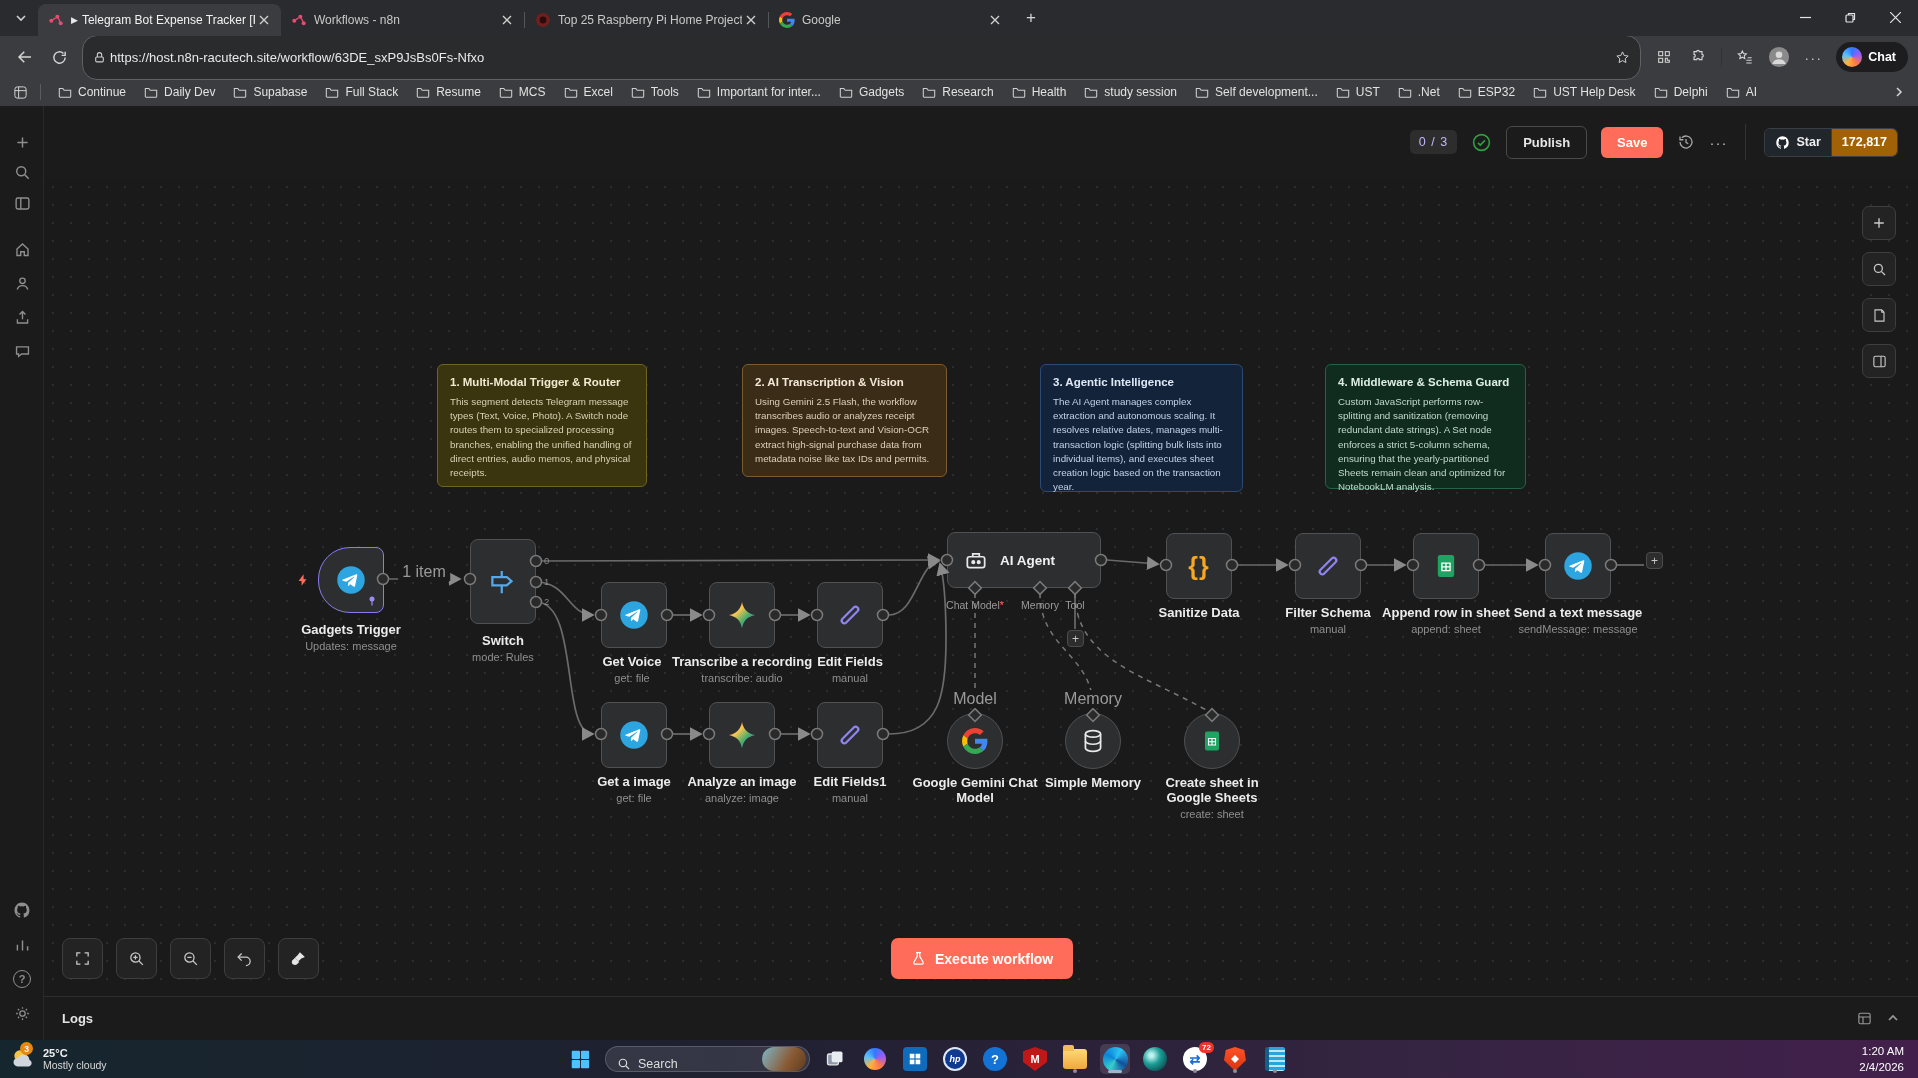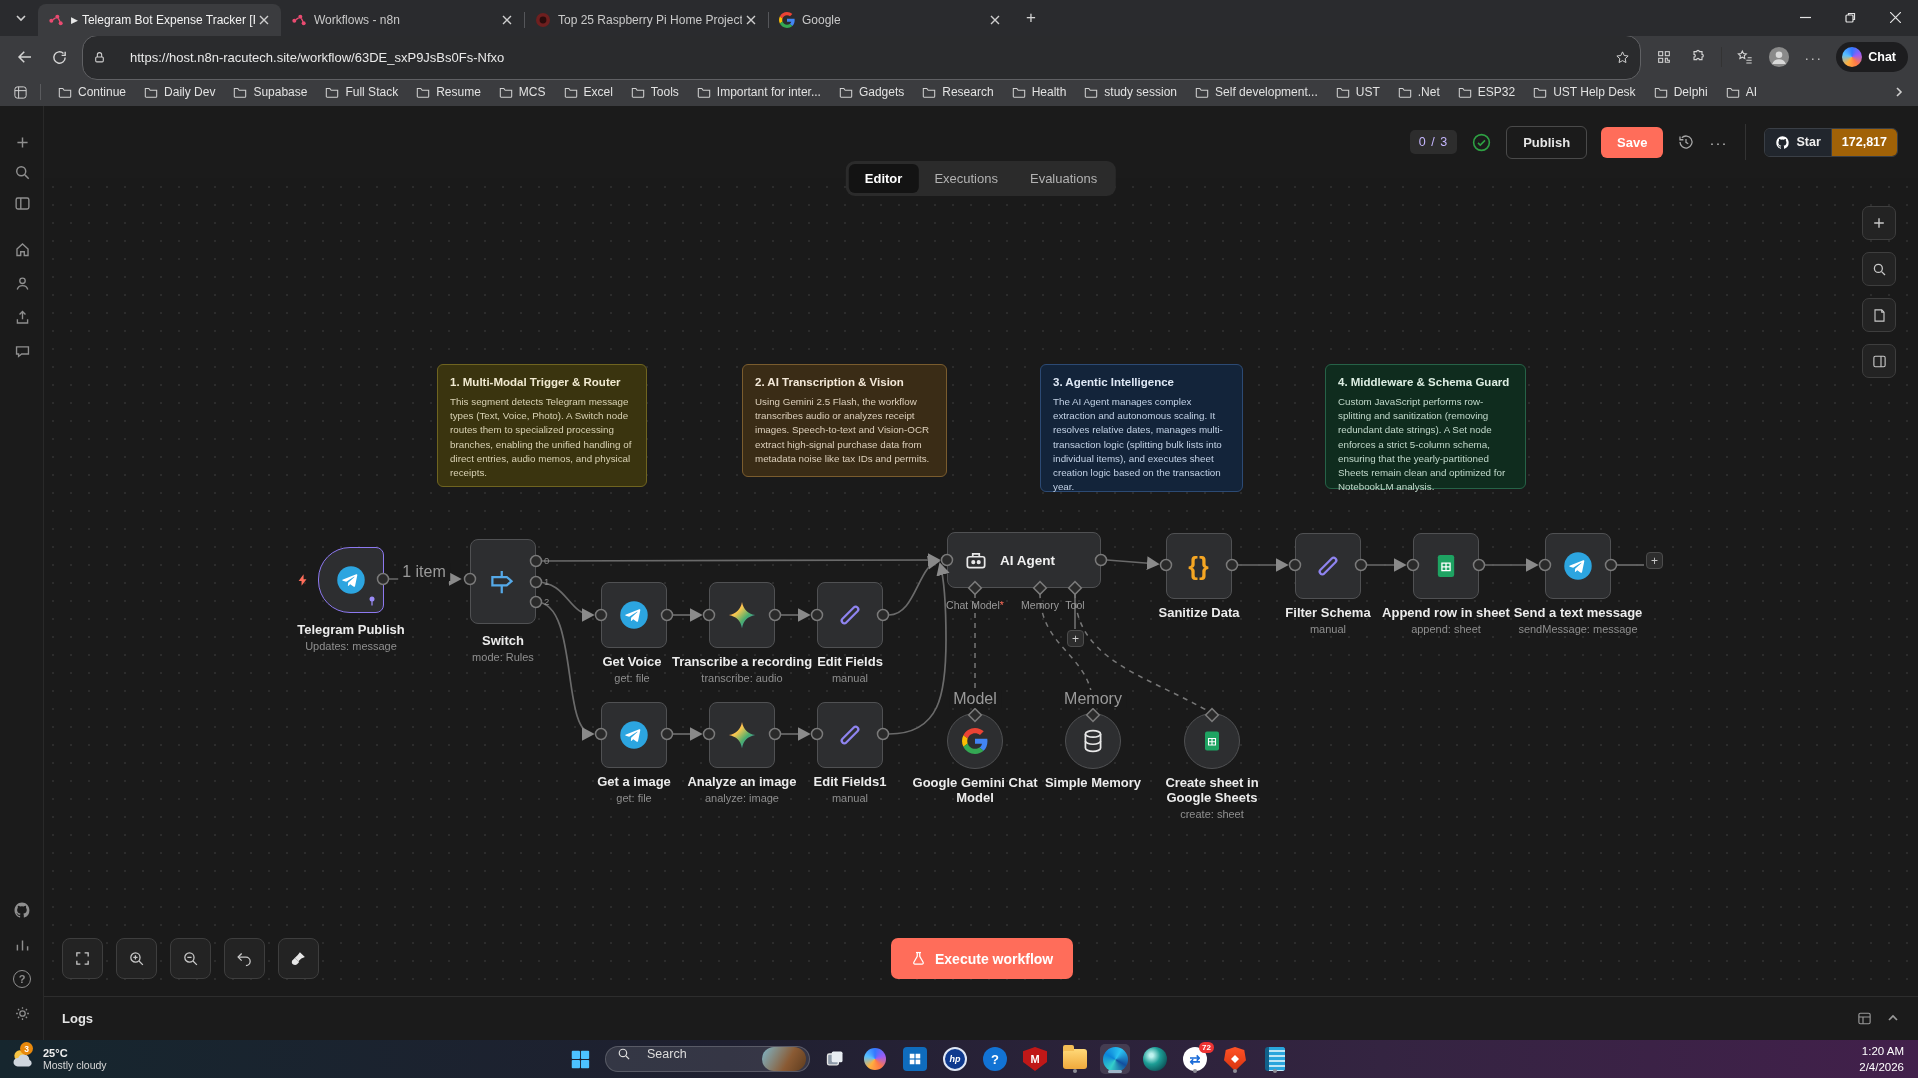--- a/index.html
+++ b/index.html
@@ -14,21 +14,21 @@
 .fav{width:16px;height:16px;margin-right:7px;flex:none}
 .tab .media{font-size:9px;margin-right:4px;color:#e8e8e8}
 .tab .t{flex:1;white-space:nowrap;overflow:hidden}
 .tab .x{width:18px;height:18px;display:flex;align-items:center;justify-content:center;color:#bdbdbd;border-radius:4px;flex:none}
 .tabdiv{width:1px;height:16px;background:#55565a;margin-bottom:8px}
 .newtab{width:26px;height:26px;margin:0 0 5px 6px;display:flex;align-items:center;justify-content:center;color:#d5d5d5;font-size:17px}
 .wincontrols{position:absolute;right:0;top:0;height:34px;display:flex}
 .wc{width:45px;height:34px;display:flex;align-items:center;justify-content:center;color:#e3e3e3}
 .toolbar{height:42px;background:#3b3c3f;display:flex;align-items:center;padding:0 10px;gap:4px}
 .tbtn{width:30px;height:30px;display:flex;align-items:center;justify-content:center;color:#d4d4d4;border-radius:6px;flex:none}
-.urlpill{flex:1;height:45px;background:#2a2b2d;border:1px solid #606164;border-radius:15px;display:flex;align-items:center;padding:0 10px;color:#e9e9e9;font-size:13px;gap:24px;margin:0 4px}
+.urlpill{flex:1;height:45px;background:#2a2b2d;border:1px solid #606164;border-radius:15px;display:flex;align-items:center;padding:0 10px;color:#e9e9e9;font-size:13px;gap:4px;margin:0 4px}
 .urltext{flex:1;white-space:nowrap;overflow:hidden}
 .chatpill{height:30px;border-radius:15px;background:#1d1d1f;display:flex;align-items:center;gap:6px;padding:0 12px 0 6px;color:#fff;font-size:12.5px;font-weight:700;margin-left:4px}
 .copilot{width:20px;height:20px;border-radius:50%;background:conic-gradient(#3377ff,#9b5cf6,#ff7847,#ffb13d,#57c0ff,#3377ff)}
 .bookmarks{height:28px;background:#3b3c3f;display:flex;align-items:center;padding:0 8px;font-size:12px;color:#e2e2e2}
 .bmapps{width:24px;height:22px;display:flex;align-items:center;justify-content:center;color:#d0d0d0}
 .bmdiv{width:1px;height:16px;background:#5a5b5e;margin:0 8px}
 .bm{display:flex;align-items:center;gap:6px;padding:3px 9px;border-radius:4px;white-space:nowrap}
 .bmchev{margin-left:auto;color:#d0d0d0;width:22px;display:flex;justify-content:center}
 
 .app{position:relative;height:934px;background:#191919;display:flex}
@@ -90,21 +90,21 @@
 .wicon{position:relative;width:26px;height:26px}
 .wbadge{position:absolute;top:-4px;left:10px;background:#e8890c;color:#fff;font-size:8.5px;font-weight:700;width:13px;height:13px;border-radius:50%;display:flex;align-items:center;justify-content:center}
 .wtxt div:first-child{font-size:11px;font-weight:700}
 .wtxt div:last-child{font-size:10.5px;color:#d8d8d8}
 .tgroup{position:absolute;left:565px;display:flex;align-items:center;gap:10px}
 .tico{width:30px;height:30px;display:flex;align-items:center;justify-content:center;position:relative;border-radius:5px}
 .tico.active{background:rgba(255,255,255,.12)}
 .tico .bar{position:absolute;bottom:1px;left:8px;width:14px;height:3px;border-radius:2px;background:#9fb6c9}
 .tico .dot{position:absolute;bottom:1px;left:13px;width:4px;height:4px;border-radius:50%;background:#8d8d95}
 .tbadge{position:absolute;top:-2px;right:-4px;background:#e33;color:#fff;font-size:8px;font-weight:700;padding:1px 3px;border-radius:7px}
-.searchpill{height:26px;width:205px;border-radius:15px;background:rgba(255,255,255,.10);border:1px solid rgba(255,255,255,.18);display:flex;align-items:flex-start;gap:16px;padding:0 3px 0 11px;color:#ddd;font-size:12.5px}
+.searchpill{height:26px;width:205px;border-radius:15px;background:rgba(255,255,255,.10);border:1px solid rgba(255,255,255,.18);display:flex;align-items:flex-end;gap:7px;padding:0 3px 0 11px;color:#ddd;font-size:12.5px}
 .searchimg{margin-left:auto;width:44px;height:24px;border-radius:12px;background:linear-gradient(120deg,#7fb6c9,#8a5a33 60%,#5e3c1e)}
 .clock{position:absolute;right:14px;text-align:right;color:#fff;font-size:11.5px;line-height:1.4}
 .hpcirc{width:24px;height:24px;border-radius:50%;background:#0f3a8f;color:#fff;font-size:9px;font-style:italic;font-weight:700;display:flex;align-items:center;justify-content:center;border:2px solid #dfe7f5}
 .helpapp{width:24px;height:24px;border-radius:50%;background:#1273d4;color:#fff;font-size:13px;font-weight:700;display:flex;align-items:center;justify-content:center;position:relative}
 .shield{width:24px;height:24px;background:#c01818;clip-path:polygon(50% 0,100% 18%,100% 62%,50% 100%,0 62%,0 18%);color:#fff;font-size:11px;font-weight:700;display:flex;align-items:center;justify-content:center}
 .folder{width:24px;height:20px;background:linear-gradient(#ffd978,#f0a93c);border-radius:3px;position:relative}
 .folder:before{content:"";position:absolute;top:-4px;left:0;width:11px;height:6px;background:#f3bd55;border-radius:2px 2px 0 0}
 .edgeball{width:25px;height:25px;border-radius:50%;background:conic-gradient(from 210deg,#35d0cb,#0b84d8,#2bc3f2,#124f9e,#35d0cb)}
 .waveball{width:24px;height:24px;border-radius:50%;background:radial-gradient(circle at 35% 35%,#bff3ef 8%,#1d9e96 40%,#0c4f55 80%)}
 .tvball{width:24px;height:24px;border-radius:50%;background:#fff;display:flex;align-items:center;justify-content:center;color:#1a6bd8;font-weight:700;font-size:13px}
@@ -488,25 +488,20 @@
           <span class="vdiv"></span>
           <div class="gh">
             <span class="ghl">
                 <svg width="15" height="15" viewBox="0 0 24 24" fill="#fff">
                   <path d="M12 2C6.5 2 2 6.6 2 12.3c0 4.5 2.9 8.3 6.8 9.7.5.1.7-.2.7-.5v-1.7c-2.8.6-3.4-1.4-3.4-1.4-.5-1.2-1.1-1.5-1.1-1.5-.9-.6.1-.6.1-.6 1 .1 1.5 1.1 1.5 1.1.9 1.6 2.3 1.1 2.9.9.1-.7.4-1.1.6-1.4-2.2-.3-4.6-1.1-4.6-5.1 0-1.1.4-2 1-2.7-.1-.3-.4-1.3.1-2.7 0 0 .8-.3 2.8 1a9.4 9.4 0 0 1 5 0c1.9-1.3 2.8-1 2.8-1 .5 1.4.2 2.4.1 2.7.6.7 1 1.6 1 2.7 0 3.9-2.3 4.8-4.6 5.1.4.3.7.9.7 1.9v2.8c0 .3.2.6.7.5a10.2 10.2 0 0 0 6.8-9.7C22 6.6 17.5 2 12 2z"></path>
                 </svg>
                 <span>Star</span>
               </span>
             <span class="ghr">172,817</span>
           </div>
-        </div>
-        <div class="pilltabs">
-          <span class="pt active">Editor</span>
-          <span class="pt">Executions</span>
-          <span class="pt">Evaluations</span>
         </div>
       </div>
 
       <div class="canvas">
 
         <div class="note n1" style="left:393px;top:186px;width:210px;height:123px">
           <h4>1. Multi-Modal Trigger &amp; Router</h4>
             <p>This segment detects Telegram message types (Text, Voice, Photo). A Switch node routes them to specialized processing branches, enabling the unified handling of direct entries, audio memos, and physical receipts.</p>
         </div>
         <div class="note n2" style="left:698px;top:186px;width:205px;height:113px">
@@ -602,21 +597,21 @@
           <svg class="nicon" width="30" height="30" viewBox="0 0 24 24">
               <circle cx="12" cy="12" r="11" fill="#2ca5e0"></circle>
               <path d="M5.6 11.6l10.6-4.2c.5-.2 1 .1.8.9l-1.8 8.6c-.13.6-.5.72-1 .45l-2.8-2.05-1.33 1.3c-.15.15-.28.28-.57.28l.2-2.77 5.05-4.57c.22-.2-.05-.3-.34-.12l-6.24 3.94-2.7-.84c-.58-.18-.58-.57.11-.88z" fill="#fff"></path>
             </svg>
           <svg class="pin" viewBox="0 0 24 24">
               <circle cx="12" cy="8" r="5" fill="#9b8cf7"></circle>
               <path d="M12 12v9" stroke="#9b8cf7" stroke-width="2.5"></path>
             </svg>
         </div>
         <div class="nlabel" style="left:227px;top:444px">
-          <div class="nname">Telegram Publish</div>
+          <div class="nname">Gadgets Trigger</div>
             <div class="nsub">Updates: message</div>
         </div>
 
         <div class="node tall" style="left:426px;top:361px">
           <svg class="nicon" width="30" height="30" viewBox="0 0 24 24" fill="none" stroke="#55a9e8" stroke-width="1.8">
               <path d="M3.5 8h11.5l3.8 3.3-3.8 3.3H3.5z"></path>
               <path d="M11 14.8V21M11 3.2V8"></path>
             </svg>
         </div>
         <div class="nlabel" style="left:379px;top:455px">

